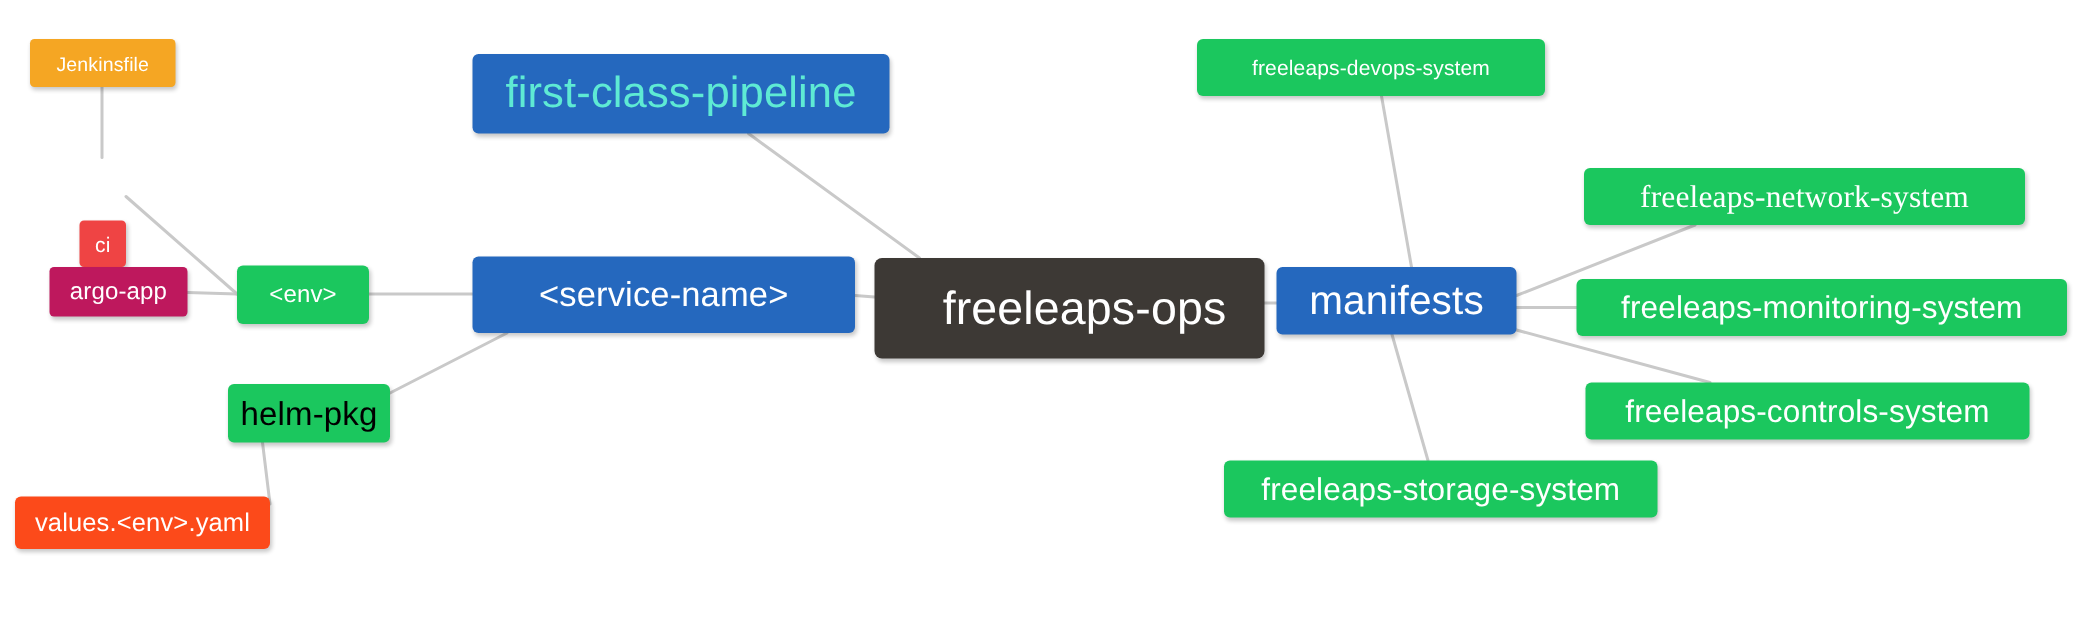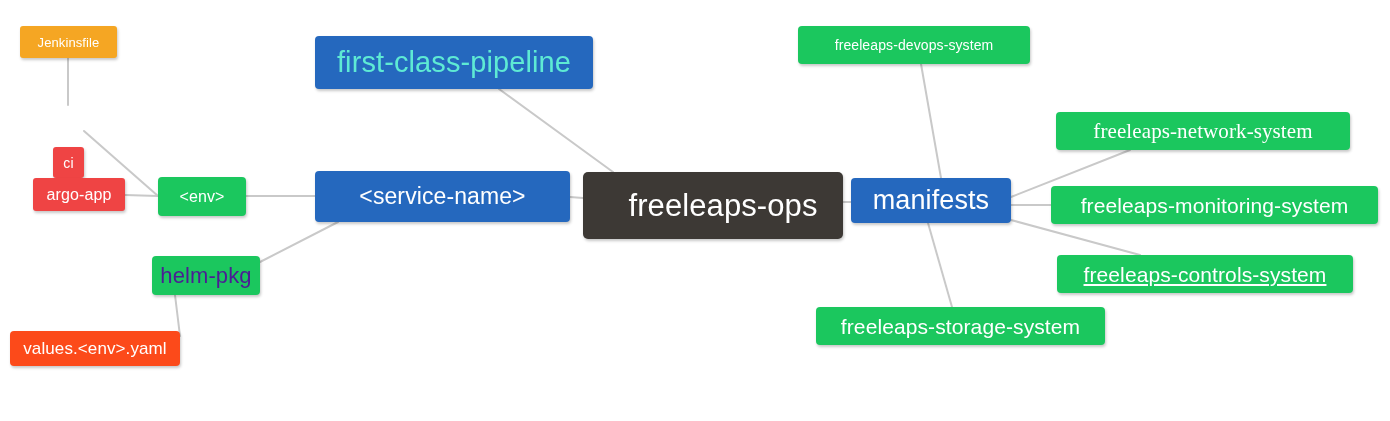--- a/index.html
+++ b/index.html
@@ -62,26 +62,26 @@
       <line x1="570" y1="197" x2="583" y2="198" stroke="#c9c9c9" stroke-width="2" stroke-linecap="round"></line>
       <line x1="843" y1="202" x2="851" y2="202" stroke="#c9c9c9" stroke-width="2" stroke-linecap="round"></line>
       <line x1="941" y1="178" x2="921" y2="64" stroke="#c9c9c9" stroke-width="2" stroke-linecap="round"></line>
       <line x1="1011" y1="197" x2="1130" y2="150" stroke="#c9c9c9" stroke-width="2" stroke-linecap="round"></line>
       <line x1="1011" y1="205" x2="1051" y2="205" stroke="#c9c9c9" stroke-width="2" stroke-linecap="round"></line>
       <line x1="1011" y1="220" x2="1140" y2="255" stroke="#c9c9c9" stroke-width="2" stroke-linecap="round"></line>
       <line x1="928" y1="223" x2="952" y2="307" stroke="#c9c9c9" stroke-width="2" stroke-linecap="round"></line>
     </svg>
 <div class="node tiny" style="left: 20px; top: 26px; width: 97px; height: 32px; background: rgb(245, 166, 35); font-size: 13px; color: rgb(255, 255, 255);">Jenkinsfile</div>
     <div class="node tiny" style="left: 53px; top: 105px; width: 31px; height: 31px; background: #ef4444; font-size: 14px; color: rgb(255, 255, 255); margin-top: 42px;">ci</div>
-    <div class="node tiny" style="left: 33px; top: 178px; width: 92px; height: 33px; background: #ef4444; font-size: 16px; color: rgb(255, 255, 255);">argo-app</div>
+    <div class="node tiny" style="left: 33px; top: 178px; width: 92px; height: 33px; background: #be185d; font-size: 16px; color: rgb(255, 255, 255);">argo-app</div>
     <div class="node" style="left: 158px; top: 177px; width: 88px; height: 39px; background: rgb(27, 199, 94); font-size: 16px; color: rgb(255, 255, 255);">&lt;env&gt;</div>
-    <div class="node" style="left: 152px; top: 256px; width: 108px; height: 39px; background: rgb(27, 199, 94); font-size: 22px; color: #4c1d95;">helm-pkg</div>
+    <div class="node" style="left: 152px; top: 256px; width: 108px; height: 39px; background: rgb(27, 199, 94); font-size: 22px; color: #000000;">helm-pkg</div>
     <div class="node" style="left: 10px; top: 331px; width: 170px; height: 35px; background: rgb(252, 74, 26); font-size: 17px; color: rgb(255, 255, 255);">values.&lt;env&gt;.yaml</div>
     <div class="node" style="left: 315px; top: 36px; width: 278px; height: 53px; background: rgb(37, 104, 190); font-size: 29px; color: #5eead4;">first-class-pipeline</div>
     <div class="node" style="left: 315px; top: 171px; width: 255px; height: 51px; background: rgb(37, 104, 190); font-size: 23px; color: rgb(255, 255, 255);">&lt;service-name&gt;</div>
     <div class="node root" style="left: 583px; top: 172px; width: 260px; height: 67px; background: rgb(61, 57, 53); font-size: 31px; color: rgb(255, 255, 255);">freeleaps-ops</div>
     <div class="node" style="left: 851px; top: 178px; width: 160px; height: 45px; background: rgb(37, 104, 190); font-size: 27px; color: rgb(255, 255, 255);">manifests</div>
     <div class="node" style="left: 798px; top: 26px; width: 232px; height: 38px; background: rgb(27, 199, 94); font-size: 14px; color: rgb(255, 255, 255);">freeleaps-devops-system</div>
     <div class="node" style="left: 1056px; top: 112px; width: 294px; height: 38px; background: rgb(27, 199, 94); font-size: 21px; color: rgb(255, 255, 255); font-family: Liberation Serif, serif;">freeleaps-network-system</div>
     <div class="node" style="left: 1051px; top: 186px; width: 327px; height: 38px; background: rgb(27, 199, 94); font-size: 21px; color: rgb(255, 255, 255);">freeleaps-monitoring-system</div>
-    <div class="node" style="left: 1057px; top: 255px; width: 296px; height: 38px; background: rgb(27, 199, 94); font-size: 21px; color: rgb(255, 255, 255); text-decoration: underline;">freeleaps-controls-system</div>
+    <div class="node" style="left: 1057px; top: 255px; width: 296px; height: 38px; background: rgb(27, 199, 94); font-size: 21px; color: rgb(255, 255, 255);">freeleaps-controls-system</div>
     <div class="node" style="left: 816px; top: 307px; width: 289px; height: 38px; background: rgb(27, 199, 94); font-size: 21px; color: rgb(255, 255, 255);">freeleaps-storage-system</div>
   </div>
 
 </body></html>

